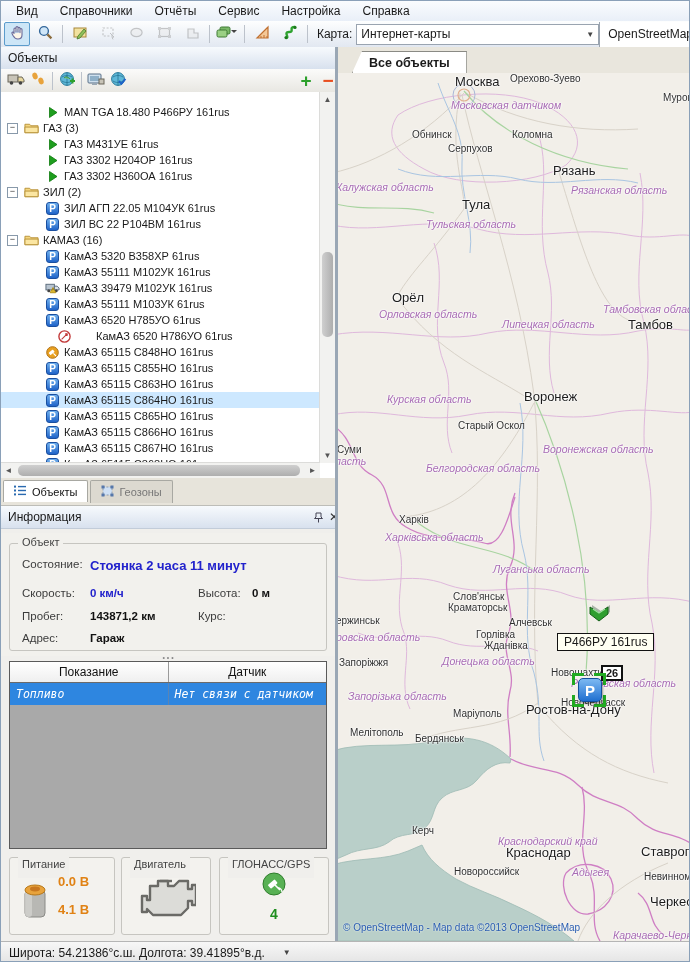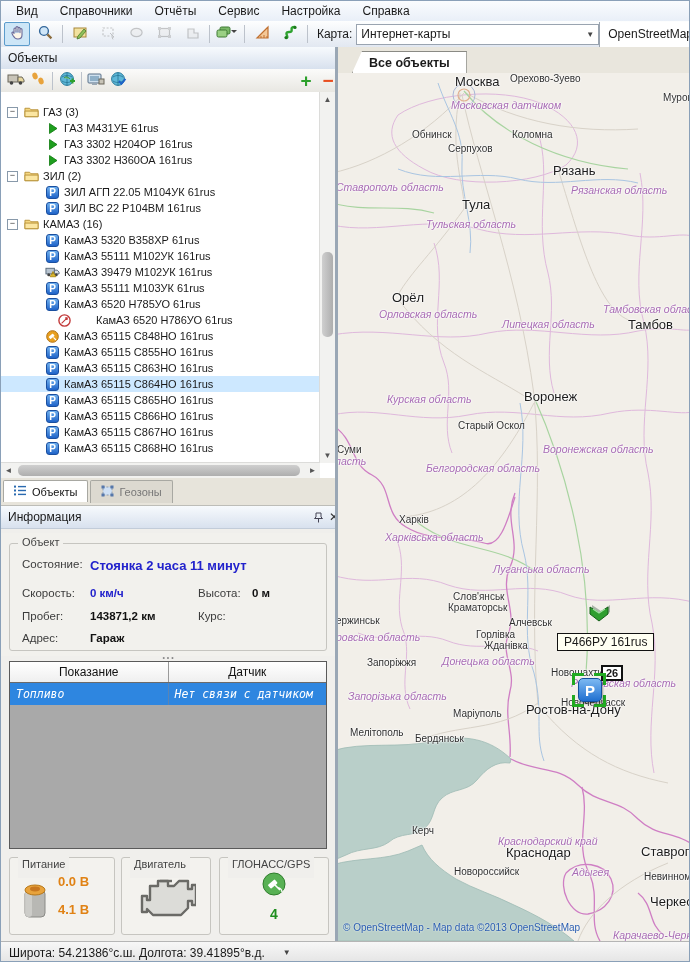--- a/index.html
+++ b/index.html
@@ -263,20 +263,28 @@
               </svg></span>
           </span>
         </span>
       <span class="spring"></span>
       <span class="obticon plus-ic">+</span>
       <span class="obticon minus-ic">−</span>
     </div>
 
     <div id="tree">
       <div id="tree-rows">
+          <div class="tree-row" style="padding-left: 44px;">
+            <span class="ticon">
+              <svg width="10" height="11" viewBox="0 0 10 11">
+                <path d="M1.5 .5 L9 5.5 L1.5 10.5 Z" fill="#1e9e1e" stroke="#0c7a0c" stroke-width=".8"></path>
+              </svg>
+            </span>
+            <span>MAN TGA 18.480 Р466РУ 161rus</span>
+          </div>
           <div class="tree-row">
             <span class="expand-box">−</span>
             <span class="ticon">
               <svg width="16" height="12" viewBox="0 0 16 12">
                 <path d="M1 2 h5 l1.4 1.6 H15 V11 H1 Z" fill="#f5d780" stroke="#b8923a"></path>
                 <path d="M1 5 h14 v6 H1 Z" fill="#fbe6a2" stroke="#b8923a"></path>
               </svg>
             </span>
             <span>ГАЗ (3)</span>
           </div>
@@ -628,21 +636,21 @@
 
       <div id="map-labels">
           <span class="mlabel lbl-lg" style="left: 117px; top: 1px;">Москва</span>
           <span class="mlabel lbl-sm" style="left: 172px; top: 0px;">Орехово-Зуево</span>
           <span class="mlabel lbl-sm" style="left: 325px; top: 19px;">Муром</span>
           <span class="mlabel lbl-region" style="left: 113px; top: 26px;">Московская датчиком</span>
           <span class="mlabel lbl-sm" style="left: 74px; top: 56px;">Обнинск</span>
           <span class="mlabel lbl-sm" style="left: 174px; top: 56px;">Коломна</span>
           <span class="mlabel lbl-sm" style="left: 110px; top: 70px;">Серпухов</span>
           <span class="mlabel lbl-lg" style="left: 215px; top: 90px;">Рязань</span>
-          <span class="mlabel lbl-region" style="left: -2px; top: 108px;">Ставрополь область</span>
+          <span class="mlabel lbl-region" style="left: -2px; top: 108px;">Калужская область</span>
           <span class="mlabel lbl-region" style="left: 233px; top: 111px;">Рязанская область</span>
           <span class="mlabel lbl-lg" style="left: 124px; top: 124px;">Тула</span>
           <span class="mlabel lbl-region" style="left: 88px; top: 145px;">Тульская область</span>
           <span class="mlabel lbl-lg" style="left: 54px; top: 217px;">Орёл</span>
           <span class="mlabel lbl-region" style="left: 41px; top: 235px;">Орловская область</span>
           <span class="mlabel lbl-region" style="left: 265px; top: 230px;">Тамбовская область</span>
           <span class="mlabel lbl-lg" style="left: 290px; top: 244px;">Тамбов</span>
           <span class="mlabel lbl-region" style="left: 164px; top: 245px;">Липецкая область</span>
           <span class="mlabel lbl-region" style="left: 49px; top: 320px;">Курская область</span>
           <span class="mlabel lbl-lg" style="left: 186px; top: 316px;">Воронеж</span>
@@ -654,21 +662,21 @@
           <span class="mlabel lbl-sm" style="left: 61px; top: 441px;">Харків</span>
           <span class="mlabel lbl-region" style="left: 47px; top: 458px;">Харківська область</span>
           <span class="mlabel lbl-region" style="left: 155px; top: 490px;">Луганська область</span>
           <span class="mlabel lbl-sm" style="left: 115px; top: 518px;">Слов'янськ</span>
           <span class="mlabel lbl-sm" style="left: 110px; top: 529px;">Краматорськ</span>
           <span class="mlabel lbl-sm" style="left: -2px; top: 542px;">ержинськ</span>
           <span class="mlabel lbl-sm" style="left: 171px; top: 544px;">Алчевськ</span>
           <span class="mlabel lbl-region" style="left: -2px; top: 558px;">ровська область</span>
           <span class="mlabel lbl-sm" style="left: 138px; top: 556px;">Горлівка</span>
           <span class="mlabel lbl-sm" style="left: 146px; top: 567px;">Жданівка</span>
-          <span class="mlabel lbl-sm" style="left: 1px; top: 584px; padding-left: 28px;">Запоріжжя</span>
+          <span class="mlabel lbl-sm" style="left: 1px; top: 584px;">Запоріжжя</span>
           <span class="mlabel lbl-region" style="left: 104px; top: 582px;">Донецька область</span>
           <span class="mlabel lbl-sm" style="left: 213px; top: 594px;">Новошахтинск</span>
           <span class="mlabel lbl-region" style="left: 233px; top: 604px;">Ростовская область</span>
           <span class="mlabel lbl-region" style="left: 10px; top: 617px;">Запорізька область</span>
           <span class="mlabel lbl-sm" style="left: 223px; top: 624px;">Новочеркасск</span>
           <span class="mlabel lbl-lg" style="left: 188px; top: 629px;">Ростов-на-Дону</span>
           <span class="mlabel lbl-sm" style="left: 115px; top: 635px;">Маріуполь</span>
           <span class="mlabel lbl-sm" style="left: 12px; top: 654px;">Мелітополь</span>
           <span class="mlabel lbl-sm" style="left: 77px; top: 660px;">Бердянськ</span>
           <span class="mlabel lbl-sm" style="left: 74px; top: 752px;">Керч</span>

